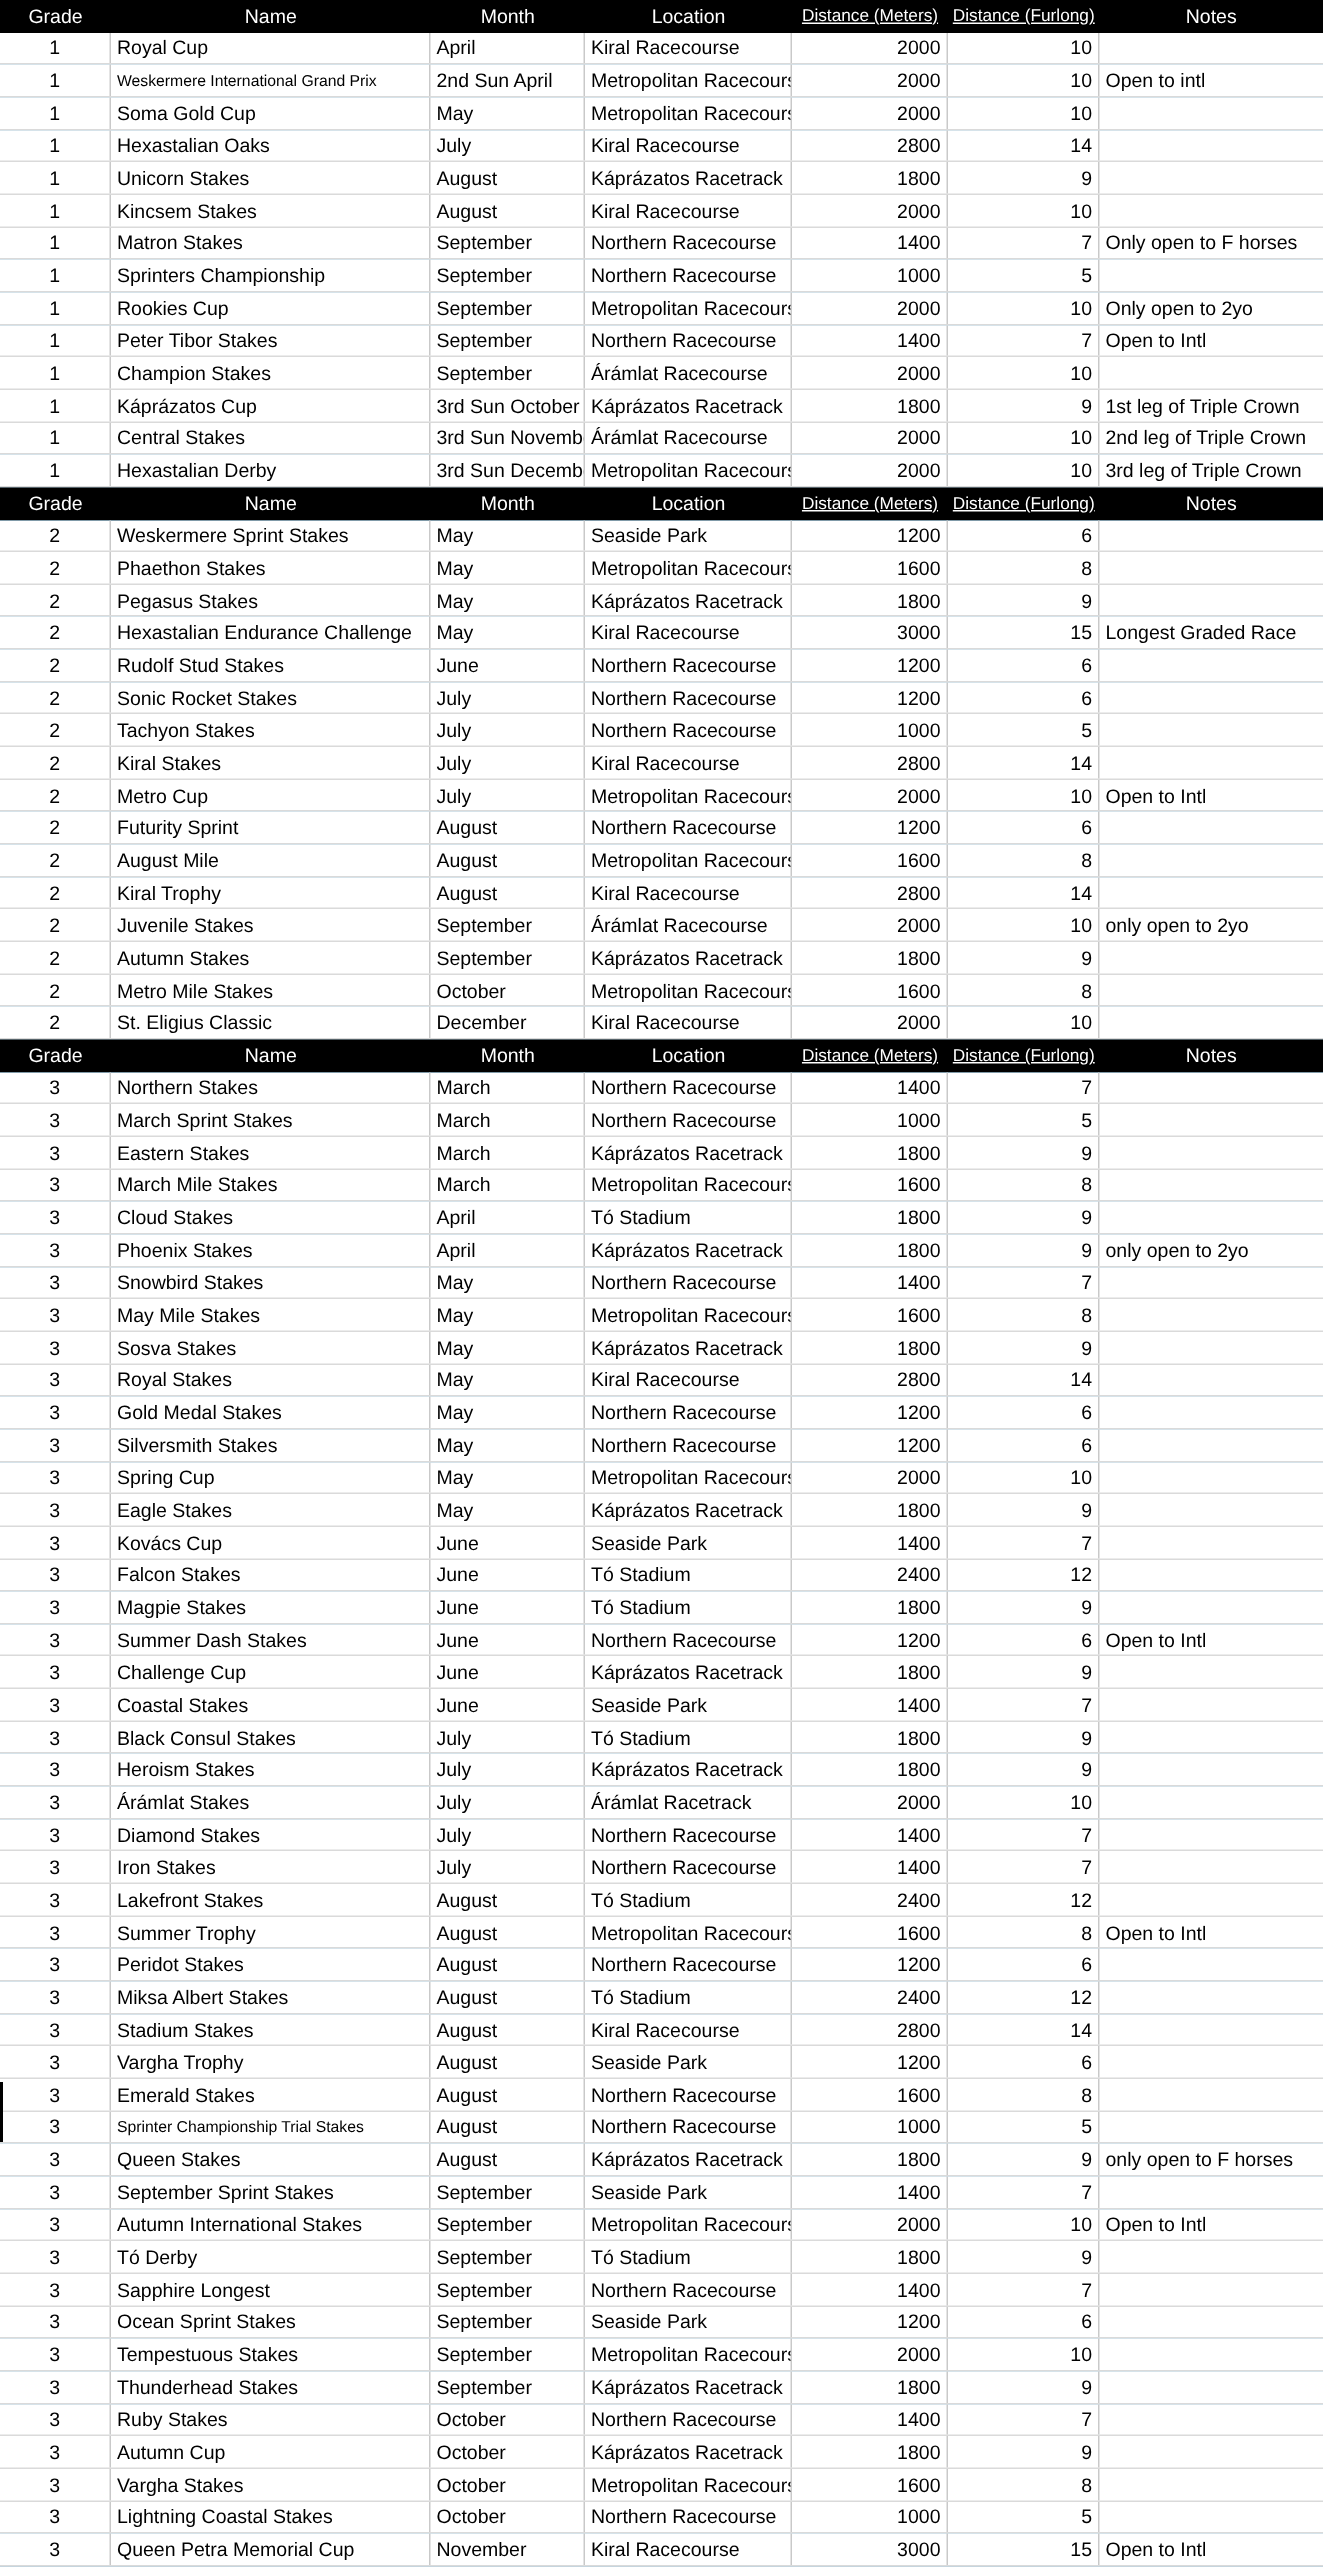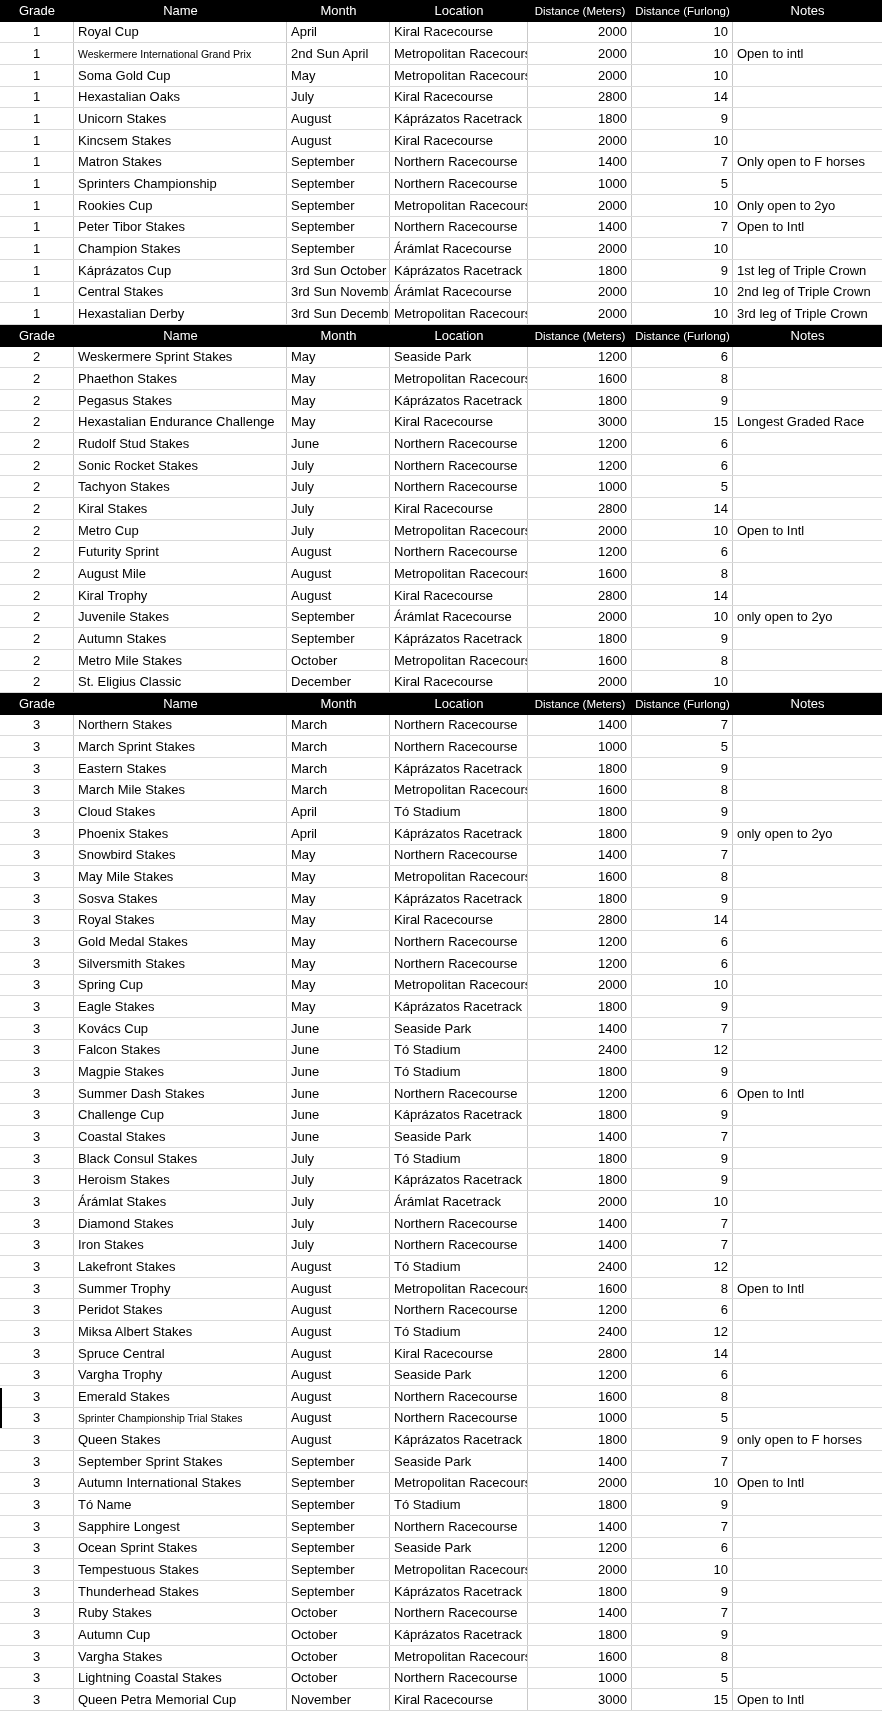--- a/index.html
+++ b/index.html
@@ -14,21 +14,21 @@
     background: #ffffff; border-bottom: 1px solid #dadada;
   }
   .row.header { background: #000000; border-bottom: none; }
   .cell {
     box-sizing: border-box; display: flex; align-items: center;
     border-right: 1px solid #c9c9c9;
     padding: 0 4px; font-size: 13px; white-space: nowrap; overflow: hidden;
     color: #000;
   }
   .header .cell { border-right: none; color: #ffffff; justify-content: center; padding: 0 2px; }
-  .header .cell.c4, .header .cell.c5 { font-size: 11.5px; }
+  .header .cell.c4, .header .cell.c5 { font-size: 11.5px; text-decoration: underline; }
   .c0 { width: 74px;  justify-content: center; }
   .c1 { width: 213px; }
   .c2 { width: 103px; }
   .c3 { width: 138px; }
   .c4 { width: 104px; justify-content: flex-end; }
   .c5 { width: 101px; justify-content: flex-end; }
   .c6 { width: 149px; border-right: none; }
   .cell.shrink { font-size: 10.5px; }
   .stitch-artifact {
     position: absolute; left: 0; top: 1388px; width: 2px; height: 40px;
@@ -655,21 +655,21 @@
     <div class="cell c1">Miksa Albert Stakes</div>
     <div class="cell c2">August</div>
     <div class="cell c3">Tó Stadium</div>
     <div class="cell c4">2400</div>
     <div class="cell c5">12</div>
     <div class="cell c6"></div>
   </div>
 
   <div class="row">
     <div class="cell c0">3</div>
-    <div class="cell c1">Spruce Central</div>
+    <div class="cell c1">Stadium Stakes</div>
     <div class="cell c2">August</div>
     <div class="cell c3">Kiral Racecourse</div>
     <div class="cell c4">2800</div>
     <div class="cell c5">14</div>
     <div class="cell c6"></div>
   </div>
 
   <div class="row">
     <div class="cell c0">3</div>
     <div class="cell c1">Vargha Trophy</div>
@@ -725,21 +725,21 @@
     <div class="cell c1">Autumn International Stakes</div>
     <div class="cell c2">September</div>
     <div class="cell c3">Metropolitan Racecourse</div>
     <div class="cell c4">2000</div>
     <div class="cell c5">10</div>
     <div class="cell c6">Open to Intl</div>
   </div>
 
   <div class="row">
     <div class="cell c0">3</div>
-    <div class="cell c1">Tó Name</div>
+    <div class="cell c1">Tó Derby</div>
     <div class="cell c2">September</div>
     <div class="cell c3">Tó Stadium</div>
     <div class="cell c4">1800</div>
     <div class="cell c5">9</div>
     <div class="cell c6"></div>
   </div>
 
   <div class="row">
     <div class="cell c0">3</div>
     <div class="cell c1">Sapphire Longest</div>

